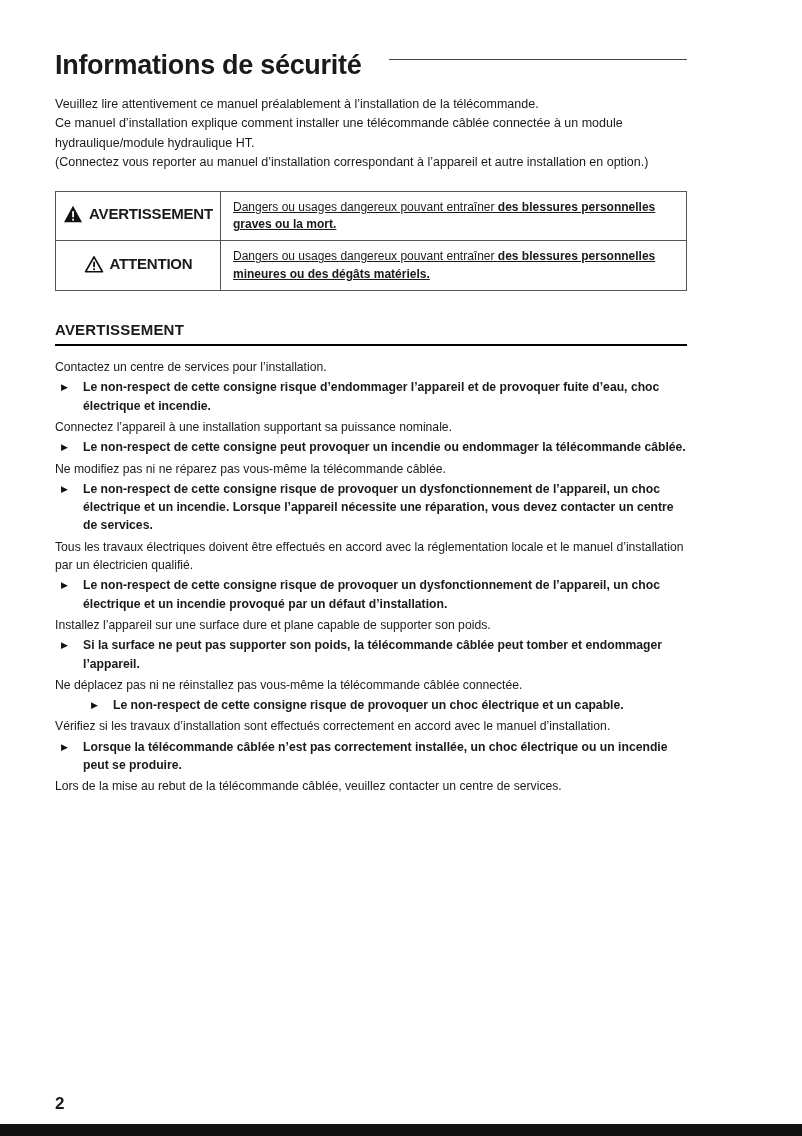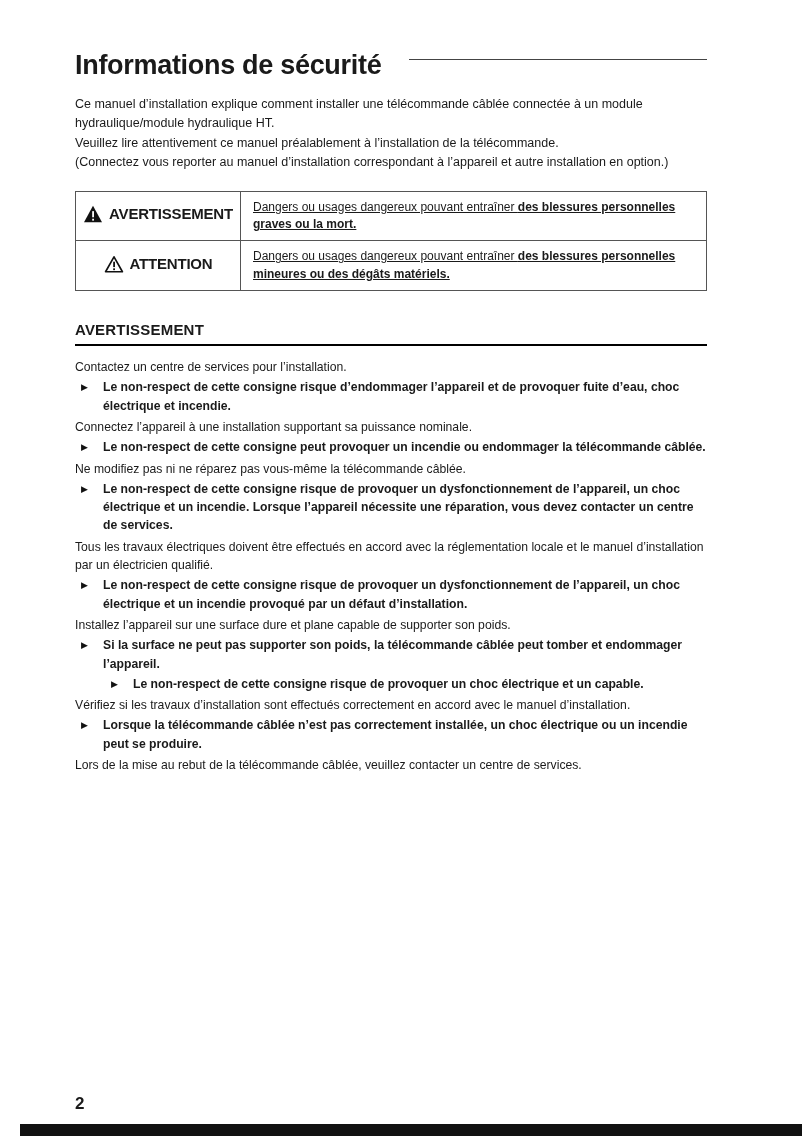--- a/index.html
+++ b/index.html
@@ -10,21 +10,20 @@
     font-family: "Liberation Sans", sans-serif;
     color: #1a1a1a;
     position: relative;
     overflow: hidden;
   }
   .page {
     position: relative;
     width: 744px;
     height: 1136px;
     padding: 50px 57px 12px 55px;
-    margin-left: 20px;
   }
   
   .title-row {
     display: flex;
     align-items: flex-start;
   }
   .page-title {
     font-size: 27px;
     font-weight: bold;
     letter-spacing: -0.3px;
@@ -132,22 +131,22 @@
 <body>
 
 <div class="page">
 
   <div class="title-row">
     <h1 class="page-title">Informations de sécurité</h1>
     <div class="title-rule"></div>
   </div>
 
   <div class="intro">
+      <p class="intro-line">Veuillez lire attentivement ce manuel préalablement à l’installation de la télécommande.</p>
       <p class="intro-line">Ce manuel d’installation explique comment installer une télécommande câblée connectée à un module hydraulique/module hydraulique HT.</p>
-      <p class="intro-line">Veuillez lire attentivement ce manuel préalablement à l’installation de la télécommande.</p>
       <p class="intro-line">(Connectez vous reporter au manuel d’installation correspondant à l’appareil et autre installation en option.)</p>
     </div>
 
   <table class="warning-table">
     <tbody>
       <tr>
         <td class="label-cell">
           <span class="label-inner">
             <span>
               <svg viewBox="0 0 24 22" width="20" height="18">
@@ -204,20 +203,21 @@
       <div class="item-heading">Tous les travaux électriques doivent être effectués en accord avec la réglementation locale et le manuel d’installation par un électricien qualifié.</div>
       <div class="bullet-row">
         <span class="bullet-marker">▶</span>
         <span class="bullet-text">Le non-respect de cette consigne risque de provoquer un dysfonctionnement de l’appareil, un choc électrique et un incendie provoqué par un défaut d’installation.</span>
       </div>
       <div class="item-heading">Installez l’appareil sur une surface dure et plane capable de supporter son poids.</div>
       <div class="bullet-row">
         <span class="bullet-marker">▶</span>
         <span class="bullet-text">Si la surface ne peut pas supporter son poids, la télécommande câblée peut tomber et endommager l’appareil.</span>
       </div>
+      <div class="item-heading">Ne déplacez pas ni ne réinstallez pas vous-même la télécommande câblée connectée.</div>
       <div class="bullet-row indented">
         <span class="bullet-marker">▶</span>
         <span class="bullet-text">Le non-respect de cette consigne risque de provoquer un choc électrique et un capable.</span>
       </div>
       <div class="item-heading">Vérifiez si les travaux d’installation sont effectués correctement en accord avec le manuel d’installation.</div>
       <div class="bullet-row">
         <span class="bullet-marker">▶</span>
         <span class="bullet-text">Lorsque la télécommande câblée n’est pas correctement installée, un choc électrique ou un incendie peut se produire.</span>
       </div>
       <div class="item-heading">Lors de la mise au rebut de la télécommande câblée, veuillez contacter un centre de services.</div>

